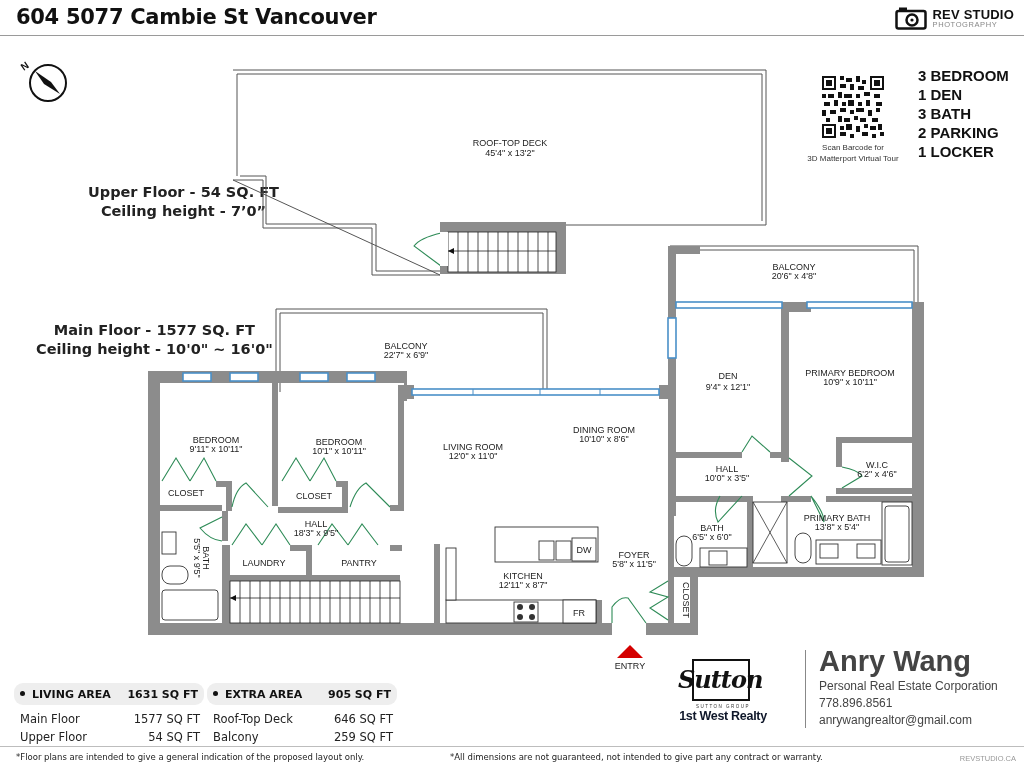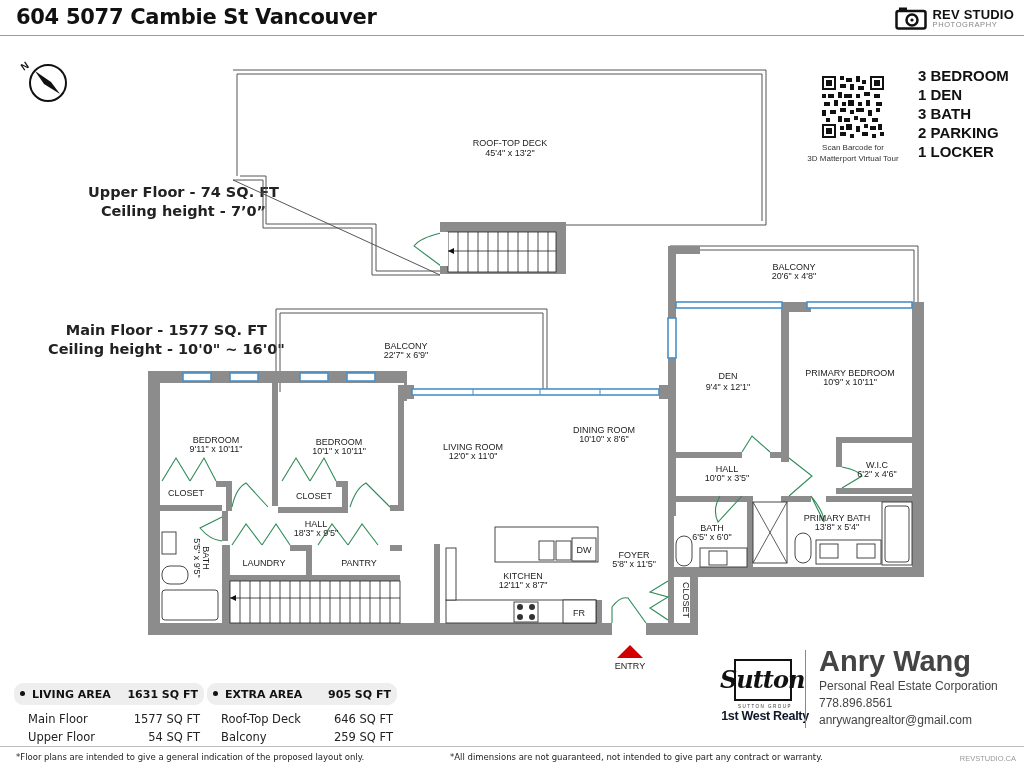--- a/index.html
+++ b/index.html
@@ -11,44 +11,44 @@
 
   .brand { position: absolute; right: 10px; top: 6px; display: flex; align-items: center; gap: 6px; }
   .brand-text { line-height: 1; }
   .brand-name { font-family: "Liberation Sans", sans-serif; font-weight: bold; font-size: 13px; color: #111; letter-spacing: 0.2px; }
   .brand-sub { font-family: "Liberation Sans", sans-serif; font-size: 7.5px; color: #888; letter-spacing: 0.6px; }
 
   .compass { position: absolute; left: 18px; top: 58px; }
 
   .floor-label { position: absolute; text-align: center; font-weight: bold; font-size: 14.5px; line-height: 19px; color: #222; font-family: "DejaVu Sans", sans-serif; }
   .upper-label { left: 88px; top: 183px; }
-  .main-label { left: 48px; top: 321px; }
+  .main-label { left: 36px; top: 321px; }
 
   .qr-block { position: absolute; left: 803px; top: 76px; width: 100px; text-align: center; }
   .qr-caption { font-family: "Liberation Sans", sans-serif; font-size: 8px; color: #333; line-height: 11px; margin-top: 4px; }
 
   .features { position: absolute; left: 918px; top: 66px; font-family: "Liberation Sans", sans-serif; font-weight: bold; font-size: 15px; line-height: 19px; color: #111; }
 
   .plan { position: absolute; left: 0; top: 0; }
 
   .area-table { position: absolute; top: 683px; width: 190px; font-size: 11.5px; }
   .area-table.living { left: 14px; }
   .area-table.extra { left: 207px; }
   .area-head { background: #eeeeee; height: 22px; display: flex; justify-content: space-between; align-items: center; padding: 0 6px 0 6px; font-weight: bold; font-size: 11px; color: #111; border-radius: 9px; }
   .area-head .bullet { display: inline-block; width: 5px; height: 5px; border-radius: 50%; background: #111; margin-right: 7px; vertical-align: middle; position: relative; top: -1px; }
-  .area-row { display: flex; justify-content: space-between; padding: 0 4px 0 6px; height: 18px; align-items: center; font-size: 11.5px; color: #222; margin-left: 8px; }
+  .area-row { display: flex; justify-content: space-between; padding: 0 4px 0 6px; height: 18px; align-items: center; font-size: 11.5px; color: #222; }
   .area-rows { padding-top: 5px; }
 
   .bottom-rule { position: absolute; left: 0; top: 746px; width: 1024px; height: 1px; background: #bdbdbd; }
   .disclaimer { position: absolute; top: 752px; font-size: 8.5px; color: #222; }
   .disclaimer.left { left: 16px; }
   .disclaimer.right { left: 450px; }
   .revstudio-url { position: absolute; right: 8px; top: 754px; font-size: 7.5px; color: #999; font-family: "Liberation Sans", sans-serif; }
 
-  .sutton { position: absolute; left: 718px; top: 655px; width: 94px; text-align: center; }
+  .sutton { position: absolute; left: 676px; top: 655px; width: 94px; text-align: center; }
   .sutton-logo { position: relative; height: 48px; }
   .sutton-box { position: absolute; left: 16px; top: 4px; width: 58px; height: 42px; border: 2px solid #111; }
   .sutton-word { position: absolute; left: 2px; top: 10px; font-family: "DejaVu Serif", serif; font-weight: bold; font-style: italic; font-size: 24px; color: #111; background: transparent; letter-spacing: -1px; }
   .sutton-group { font-family: "Liberation Sans", sans-serif; font-size: 4.5px; letter-spacing: 1.5px; color: #333; margin-top: 1px; }
   .sutton-realty { font-family: "Liberation Sans", sans-serif; font-weight: bold; font-size: 12.5px; color: #0f172a; letter-spacing: -0.3px; }
   .vsep { position: absolute; left: 805px; top: 650px; width: 1px; height: 78px; background: #888; }
   .agent { position: absolute; left: 819px; top: 645px; font-family: "Liberation Sans", sans-serif; }
   .agent-name { font-size: 29px; font-weight: bold; color: #444; line-height: 33px; }
   .agent-line { font-size: 12px; color: #444; line-height: 17px; }
 
@@ -72,21 +72,21 @@
   </div>
 </div>
 
 <svg class="compass" width="52" height="48" viewBox="0 0 52 48">
   <circle cx="30" cy="25" r="18" fill="none" stroke="#111" stroke-width="2"></circle>
   <polygon points="17,13 33,24 42,36 26,26" fill="#111"></polygon>
   <text x="3" y="12" font-size="10" font-family="Liberation Sans, sans-serif" font-weight="bold" fill="#111" transform="rotate(-35 6 8)">N</text>
 </svg>
 
 <div class="floor-label upper-label">
-  <div>Upper Floor - 74 SQ. FT</div>
+  <div>Upper Floor - 54 SQ. FT</div>
   <div>Ceiling height - 7’0”</div>
 </div>
 <div class="floor-label main-label">
   <div>Main Floor - 1577 SQ. FT</div>
   <div>Ceiling height - 10'0" ~ 16'0"</div>
 </div>
 
 <div class="qr-block">
   <svg width="62" height="62" viewBox="0 0 31 31" style="display:block;margin:0 auto;">
     <rect width="31" height="31" fill="#fff"></rect>

